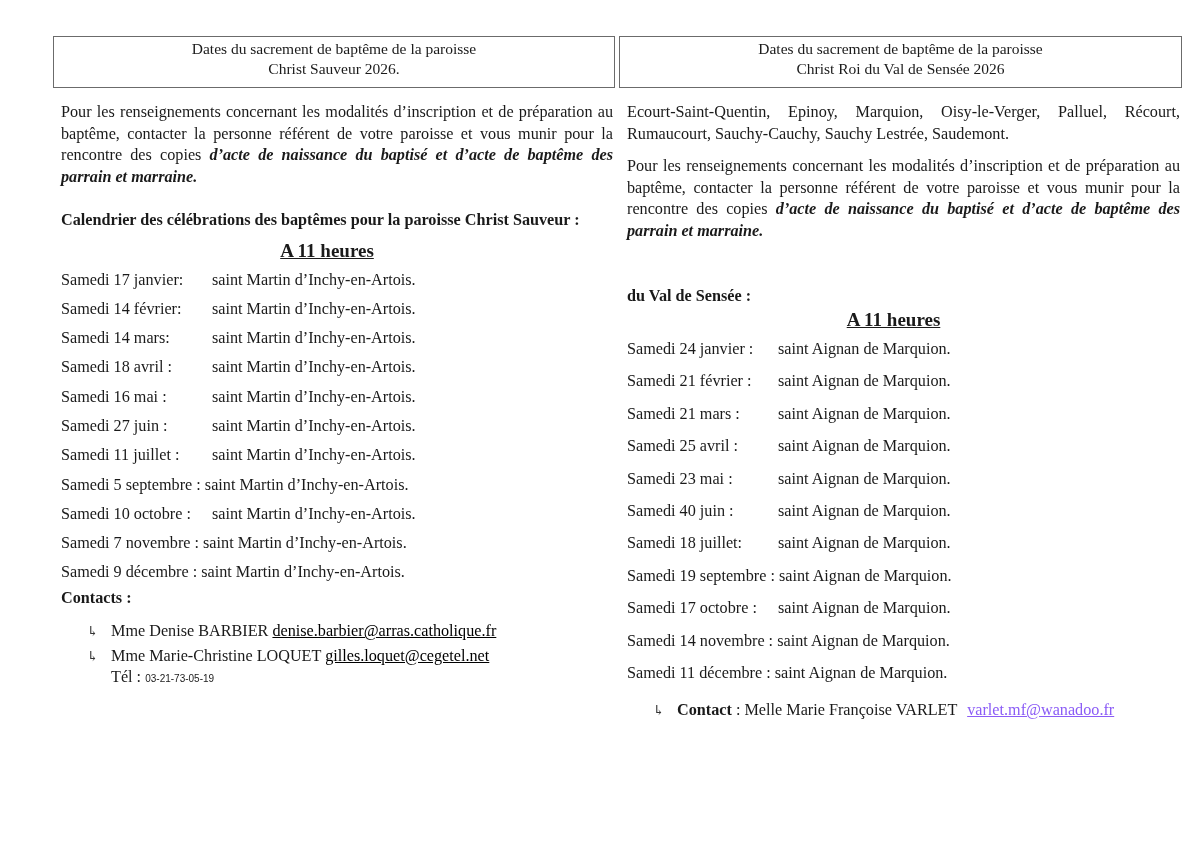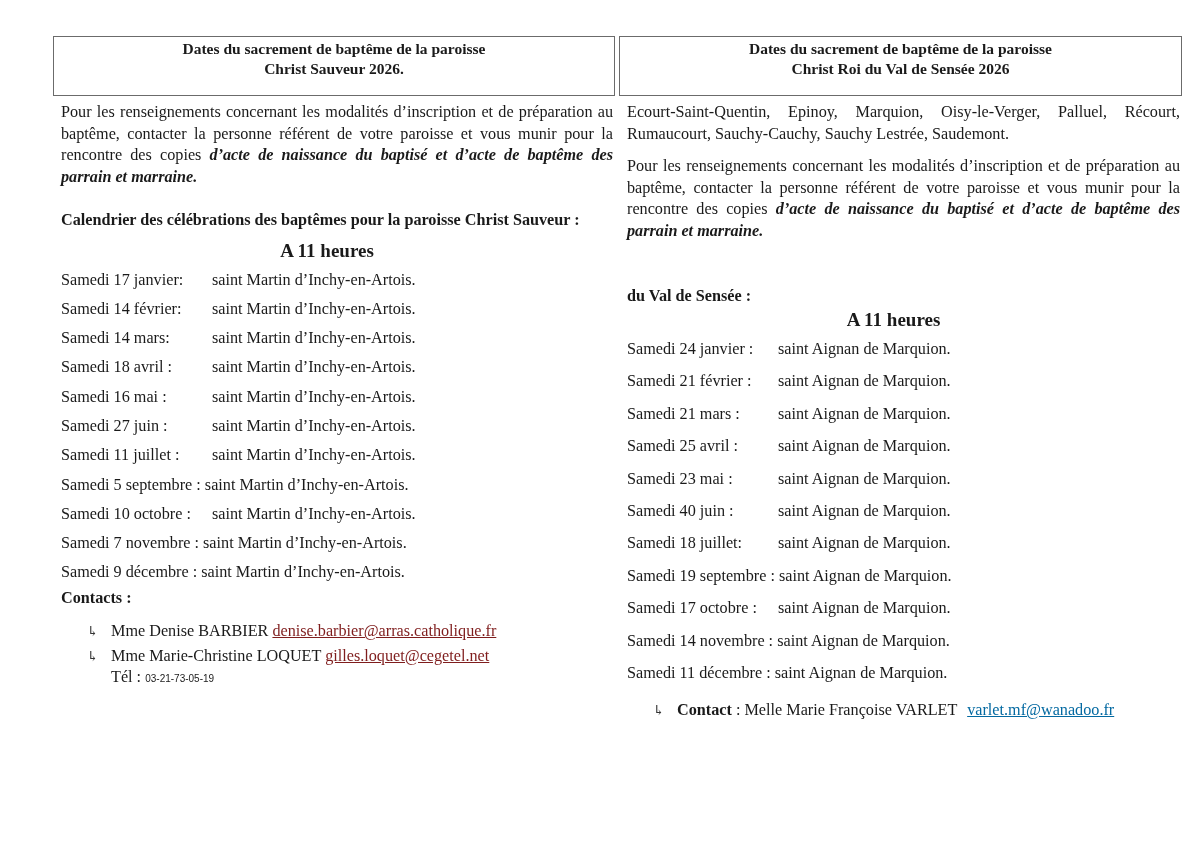--- a/index.html
+++ b/index.html
@@ -5,51 +5,51 @@
     html, body { margin: 0; padding: 0; background: #ffffff; }
     body {
       width: 1200px; height: 848px; position: relative; overflow: hidden;
       font-family: "Liberation Serif", "DejaVu Serif", serif;
       color: #1a1a1a;
     }
     .col { position: absolute; top: 0; }
     .col-left { left: 53px; width: 562px; }
     .col-right { left: 619px; width: 563px; }
     .title-box {
-      position: absolute; top: 36px; left: 0; right: 0; height: 60px;
+      position: absolute; top: 36px; left: 0; right: 0; height: 52px;
       border: 1.5px solid #6b6b6b; box-sizing: border-box;
-      text-align: center; font-weight: bold; font-size: 15.5px; line-height: 20px;
+      text-align: center; font-weight: normal; font-size: 15.5px; line-height: 20px;
       padding-top: 2px;
     }
     .title-line { display: block; }
     .body { position: absolute; top: 102px; left: 8px; right: 2px; font-size: 16.2px; line-height: 21.5px; }
     .col-right .body { left: 8px; }
     p { margin: 0; }
     .para { margin-bottom: 11px; text-align: justify; }
     .em { font-style: italic; font-weight: bold; }
     .cal-heading { font-weight: bold; margin-top: 22px; }
     .hour-heading {
-      text-align: center; font-weight: bold; font-size: 19px; 
+      text-align: center; font-weight: bold; font-size: 19px; text-decoration: underline;
       margin: 7px 0 6px 0; line-height: 24px; padding-right: 20px;
     }
     .rows .row { height: 29.3px; line-height: 22px; white-space: pre; position: relative; }
     .col-right .rows .row { height: 32.4px; }
     .row .date { display: inline-block; }
     .row .place { position: absolute; left: 151px; }
     .row.wide .place { position: static; }
     .col-right .row .place { left: 151px; }
     .contacts-title { font-weight: bold; margin-top: -3px; }
     .contact { position: relative; padding-left: 50px; margin-top: 3px; }
     .contact .bullet { position: absolute; left: 26px; top: 0; font-size: 14px; color: #333; }
-    .contact a { color: #7f1d1d; }
+    .contact a { color: #000000; }
     .tel-sans { font-family: "Liberation Sans", "DejaVu Sans", sans-serif; font-size: 10px; }
     .right-contact { position: relative; padding-left: 50px; margin-top: 6px; }
     .right-contact .bullet { position: absolute; left: 26px; top: 0; font-size: 14px; color: #333; }
     .right-contact .tel { padding-left: 65px; }
-    .right-contact a { color: #0369a1; text-decoration: underline; margin-left: 6px; }
+    .right-contact a { color: #8b5cf6; text-decoration: underline; margin-left: 6px; }
     b { font-weight: bold; }
   </style>
 </head>
 <body>
 
 <div class="col col-left">
   <div class="title-box">
     <span class="title-line">Dates du sacrement de baptême de la paroisse</span>
     <span class="title-line">Christ Sauveur 2026.</span>
   </div>

